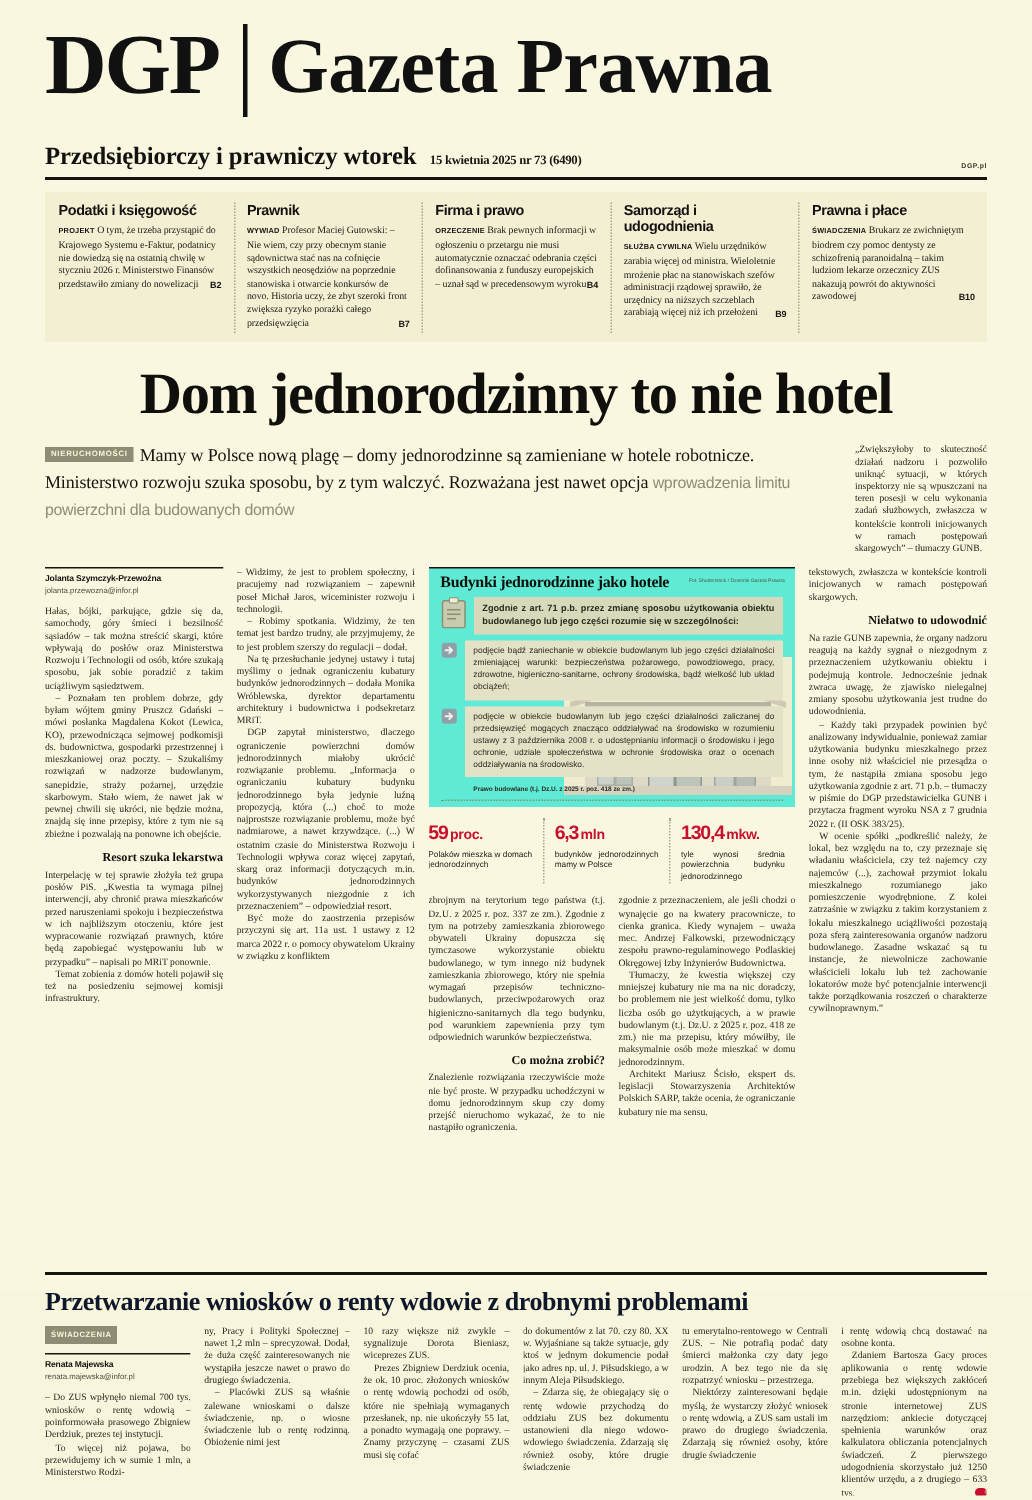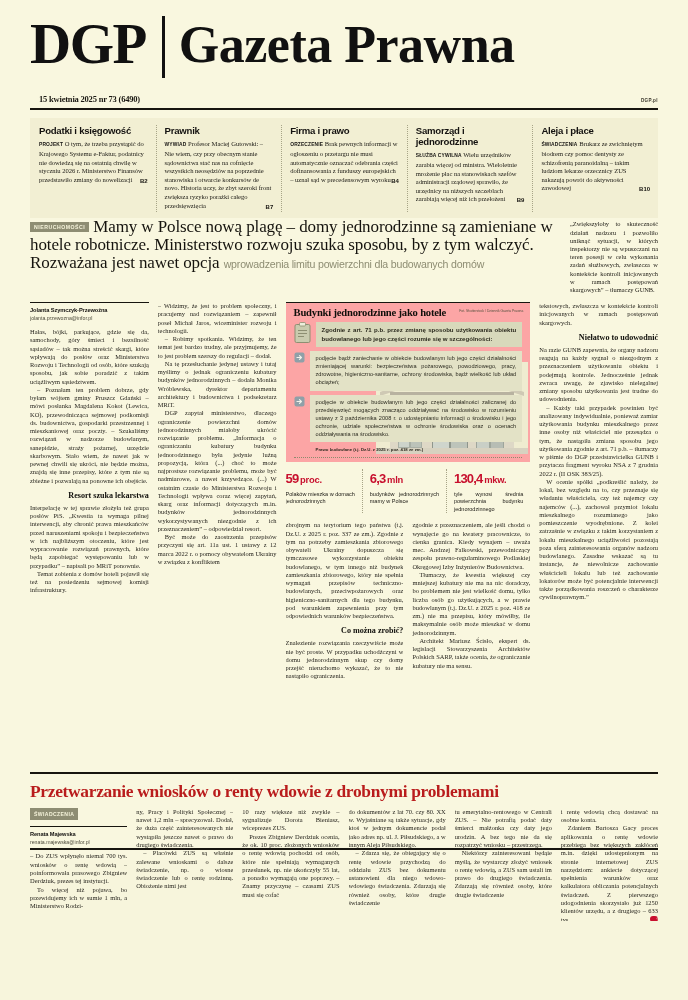--- a/index.html
+++ b/index.html
@@ -173,21 +173,21 @@
     font-family: "Liberation Sans", sans-serif;
     font-size: 5.2px;
     font-weight: bold;
     letter-spacing: 0.5px;
     padding: 2.2px 4px 2px 4px;
     vertical-align: 3px;
     margin-right: 4px;
   }
   .lead-text {
     font-family: "Liberation Serif", serif;
-    font-size: 17px;
+    font-size: 12px;
     line-height: 16.4px;
     color: #15130e;
     letter-spacing: -0.1px;
   }
   .lead-accent {
     font-family: "Liberation Sans", sans-serif;
     font-size: 10.6px;
     color: #8e8d73;
     font-weight: normal;
     letter-spacing: -0.2px;
@@ -248,21 +248,21 @@
     font-size: 8.1px;
     line-height: 10px;
     margin: 6px 0 3px 0;
     color: #100f0b;
     text-indent: 0;
     text-align: right;
   }
 
   
   .infobox {
-    background: #fca5a5;
+    background: #5eead4;
     border-top: 1.4px solid #17150f;
     padding: 6px 8px 4px 8px;
     position: relative;
     margin-bottom: 7px;
     overflow: hidden;
   }
   .ib-title {
     font-family: "Liberation Serif", serif;
     font-weight: bold;
     font-size: 10.6px;
@@ -381,21 +381,21 @@
     background: #17150f;
     margin-top: 2px;
   }
   .headline2 {
     font-family: "Liberation Serif", serif;
     font-weight: bold;
     font-size: 17.4px;
     line-height: 20px;
     letter-spacing: -0.3px;
     margin: 7px 0 7px 0;
-    color: #b91c1c;
+    color: #0f172a;
   }
   .bottom-grid {
     display: flex;
     gap: 9px;
     height: 113px;
     overflow: hidden;
   }
   .tag2 {
     display: inline-block;
     background: #8e8d73;
@@ -445,20 +445,21 @@
 
 <div class="page">
 
   <div class="masthead">
     <div class="mh-dgp">DGP</div>
     <div class="mh-rule"></div>
     <div class="mh-gazeta">Gazeta Prawna</div>
   </div>
 
   <div class="subhead-row">
+    <span class="subhead-title">Przedsiębiorczy i prawniczy wtorek</span>
     <span class="subhead-date">15 kwietnia 2025 nr 73 (6490)</span>
     <span class="dgppl">DGP.pl</span>
   </div>
   <div class="rule-thick"></div>
 
   <div class="teasers">
     <div class="teaser">
       <h3>Podatki i księgowość</h3>
       <p><span class="kicker">PROJEKT</span>
         <span>O tym, że trzeba przystąpić do Krajowego Systemu e-Faktur, podatnicy nie dowiedzą się na ostatnią chwilę w styczniu 2026 r. Ministerstwo Finansów przedstawiło zmiany do nowelizacji</span>
@@ -473,35 +474,36 @@
       </p>
     </div>
     <div class="teaser">
       <h3>Firma i prawo</h3>
       <p><span class="kicker">ORZECZENIE</span>
         <span>Brak pewnych informacji w ogłoszeniu o przetargu nie musi automatycznie oznaczać odebrania części dofinansowania z funduszy europejskich – uznał sąd w precedensowym wyroku</span>
         <span class="pg">B4</span>
       </p>
     </div>
     <div class="teaser">
-      <h3>Samorząd i jednorodzinne</h3>
+      <h3>Samorząd i udogodnienia</h3>
       <p><span class="kicker">SŁUŻBA CYWILNA</span>
         <span>Wielu urzędników zarabia więcej od ministra. Wieloletnie mrożenie płac na stanowiskach szefów administracji rządowej sprawiło, że urzędnicy na niższych szczeblach zarabiają więcej niż ich przełożeni</span>
         <span class="pg">B9</span>
       </p>
     </div>
     <div class="teaser">
-      <h3>Aleja i płace</h3>
+      <h3>Prawna i płace</h3>
       <p><span class="kicker">ŚWIADCZENIA</span>
         <span>Brukarz ze zwichniętym biodrem czy pomoc dentysty ze schizofrenią paranoidalną – takim ludziom lekarze orzecznicy ZUS nakazują powrót do aktywności zawodowej</span>
         <span class="pg">B10</span>
       </p>
     </div>
   </div>
 
+  <div class="headline">Dom jednorodzinny to nie hotel</div>
 
   <div class="lead-wrap">
     <div class="lead-main">
       <span class="tag">NIERUCHOMOŚCI</span><span class="lead-text">Mamy w Polsce nową plagę – domy jednorodzinne są zamieniane w hotele robotnicze. Ministerstwo rozwoju szuka sposobu, by z tym walczyć. Rozważana jest nawet opcja </span><span class="lead-accent">wprowadzenia limitu powierzchni dla budowanych domów</span>
     </div>
     <div class="lead-side">„Zwiększyłoby to skuteczność działań nadzoru i pozwoliło uniknąć sytuacji, w których inspektorzy nie są wpuszczani na teren posesji w celu wykonania zadań służbowych, zwłaszcza w kontekście kontroli inicjowanych w ramach postępowań skargowych” – tłumaczy GUNB.</div>
   </div>
 
   <div class="body-grid">
 

